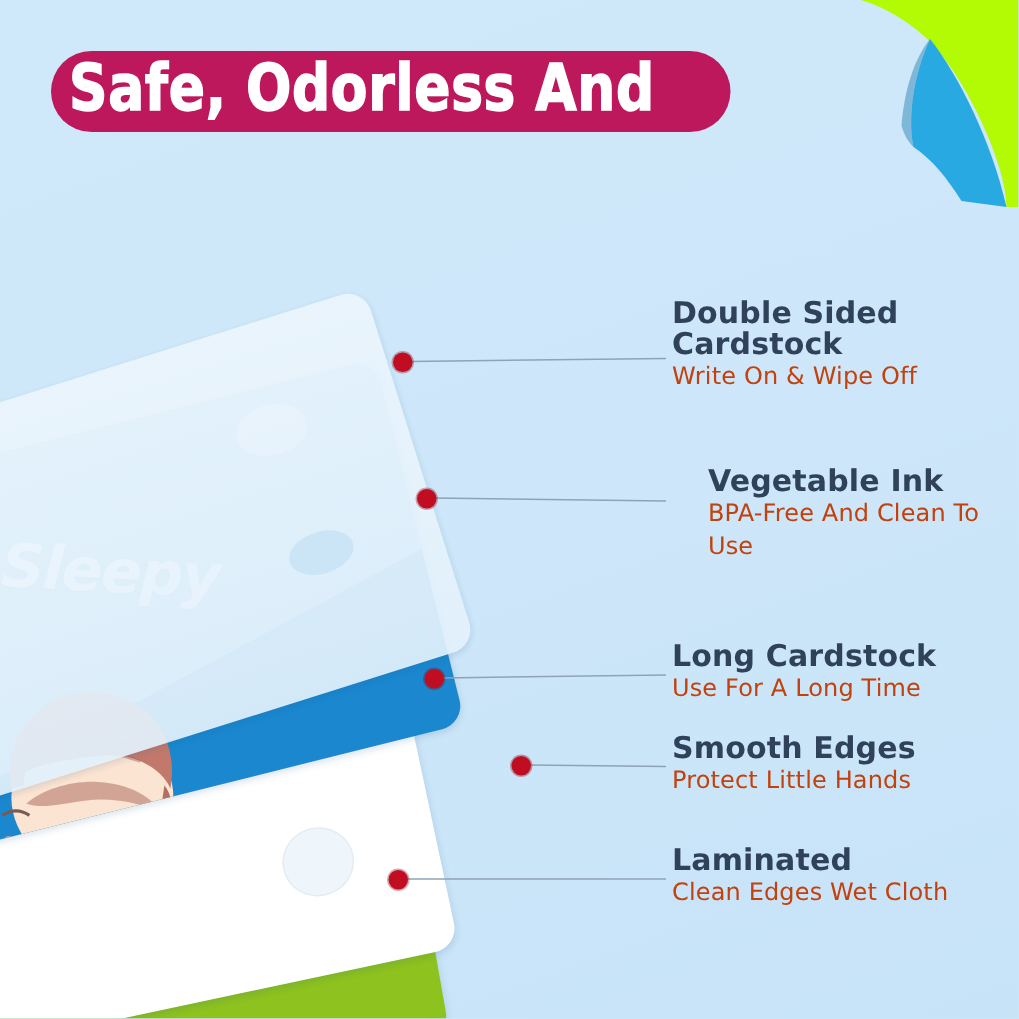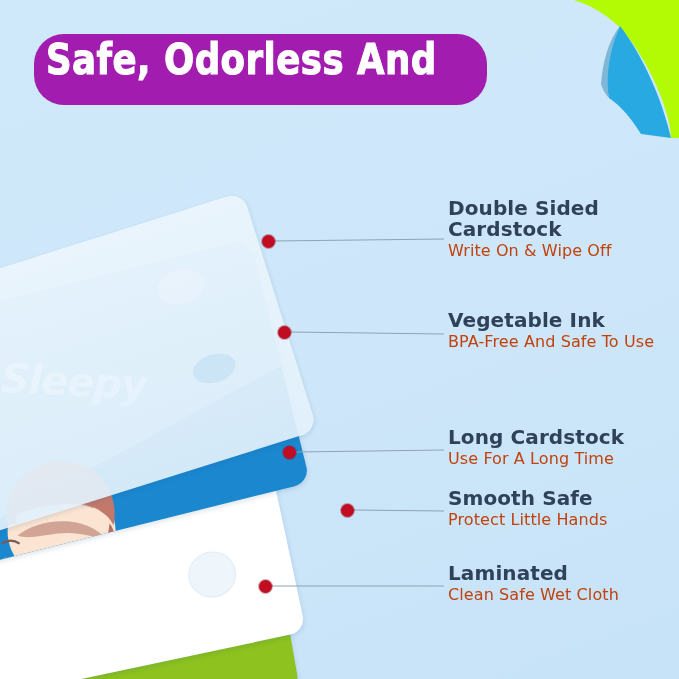--- a/index.html
+++ b/index.html
@@ -10,22 +10,22 @@
   }
   #stage{position:relative;width:679px;height:679px;overflow:hidden;background:#cde6f9;}
 
   
   .bg-base{position:absolute;inset:0;background:linear-gradient(160deg,#cfe8fa 0%,#cde6f9 55%,#c7e3f8 100%);}
   .corner-green{position:absolute;top:-2px;right:-2px;width:160px;height:140px;}
   .corner-curl{position:absolute;top:-2px;right:-2px;width:160px;height:140px;}
 
   
   .title-wrap{position:absolute;left:34px;top:34px;width:560px;}
-  .title-line{position:relative;display:inline-block;margin:0 0 6px 0;padding:1px 16px 22px 12px;
-    background:#a21caf;border-radius:30px;}
+  .title-line{position:relative;display:inline-block;margin:0 0 6px 0;padding:1px 16px 5px 12px;
+    background:#be185d;border-radius:30px;}
   .title-line span{
     display:block;
     font-family:"DejaVu Sans Condensed","Liberation Sans Narrow","Liberation Sans",sans-serif;
     font-weight:700;font-size:43px;line-height:48px;letter-spacing:0.5px;
     color:#ffffff;
     -webkit-text-stroke:1px #ffffff;
     white-space:nowrap;
     transform:scaleX(0.92);transform-origin:left center;
   }
 
@@ -154,33 +154,33 @@
   <div class="dot" style="left:283px;top:446px;"></div>
   <div class="dot" style="left:341px;top:504px;"></div>
   <div class="dot" style="left:259px;top:580px;"></div>
 
   <div class="callout" style="top:198px;">
     <div class="head">Double Sided</div>
     <div class="head">Cardstock</div>
     <div class="sub">Write On &amp; Wipe Off</div>
   </div>
 
-  <div class="callout" style="top:310px;">
+  <div class="callout" style="top:310px;margin-left:24px;">
     <div class="head">Vegetable Ink</div>
-    <div class="sub">BPA-Free And Safe To Use</div>
+    <div class="sub">BPA-Free And Clean To Use</div>
   </div>
 
   <div class="callout" style="top:427px;">
     <div class="head">Long Cardstock</div>
     <div class="sub">Use For A Long Time</div>
   </div>
 
   <div class="callout" style="top:488px;">
-    <div class="head">Smooth Safe</div>
+    <div class="head">Smooth Edges</div>
     <div class="sub">Protect Little Hands</div>
   </div>
 
   <div class="callout" style="top:563px;">
     <div class="head">Laminated</div>
-    <div class="sub">Clean Safe Wet Cloth</div>
+    <div class="sub">Clean Edges Wet Cloth</div>
   </div>
 
 </div>
 
 </body></html>

